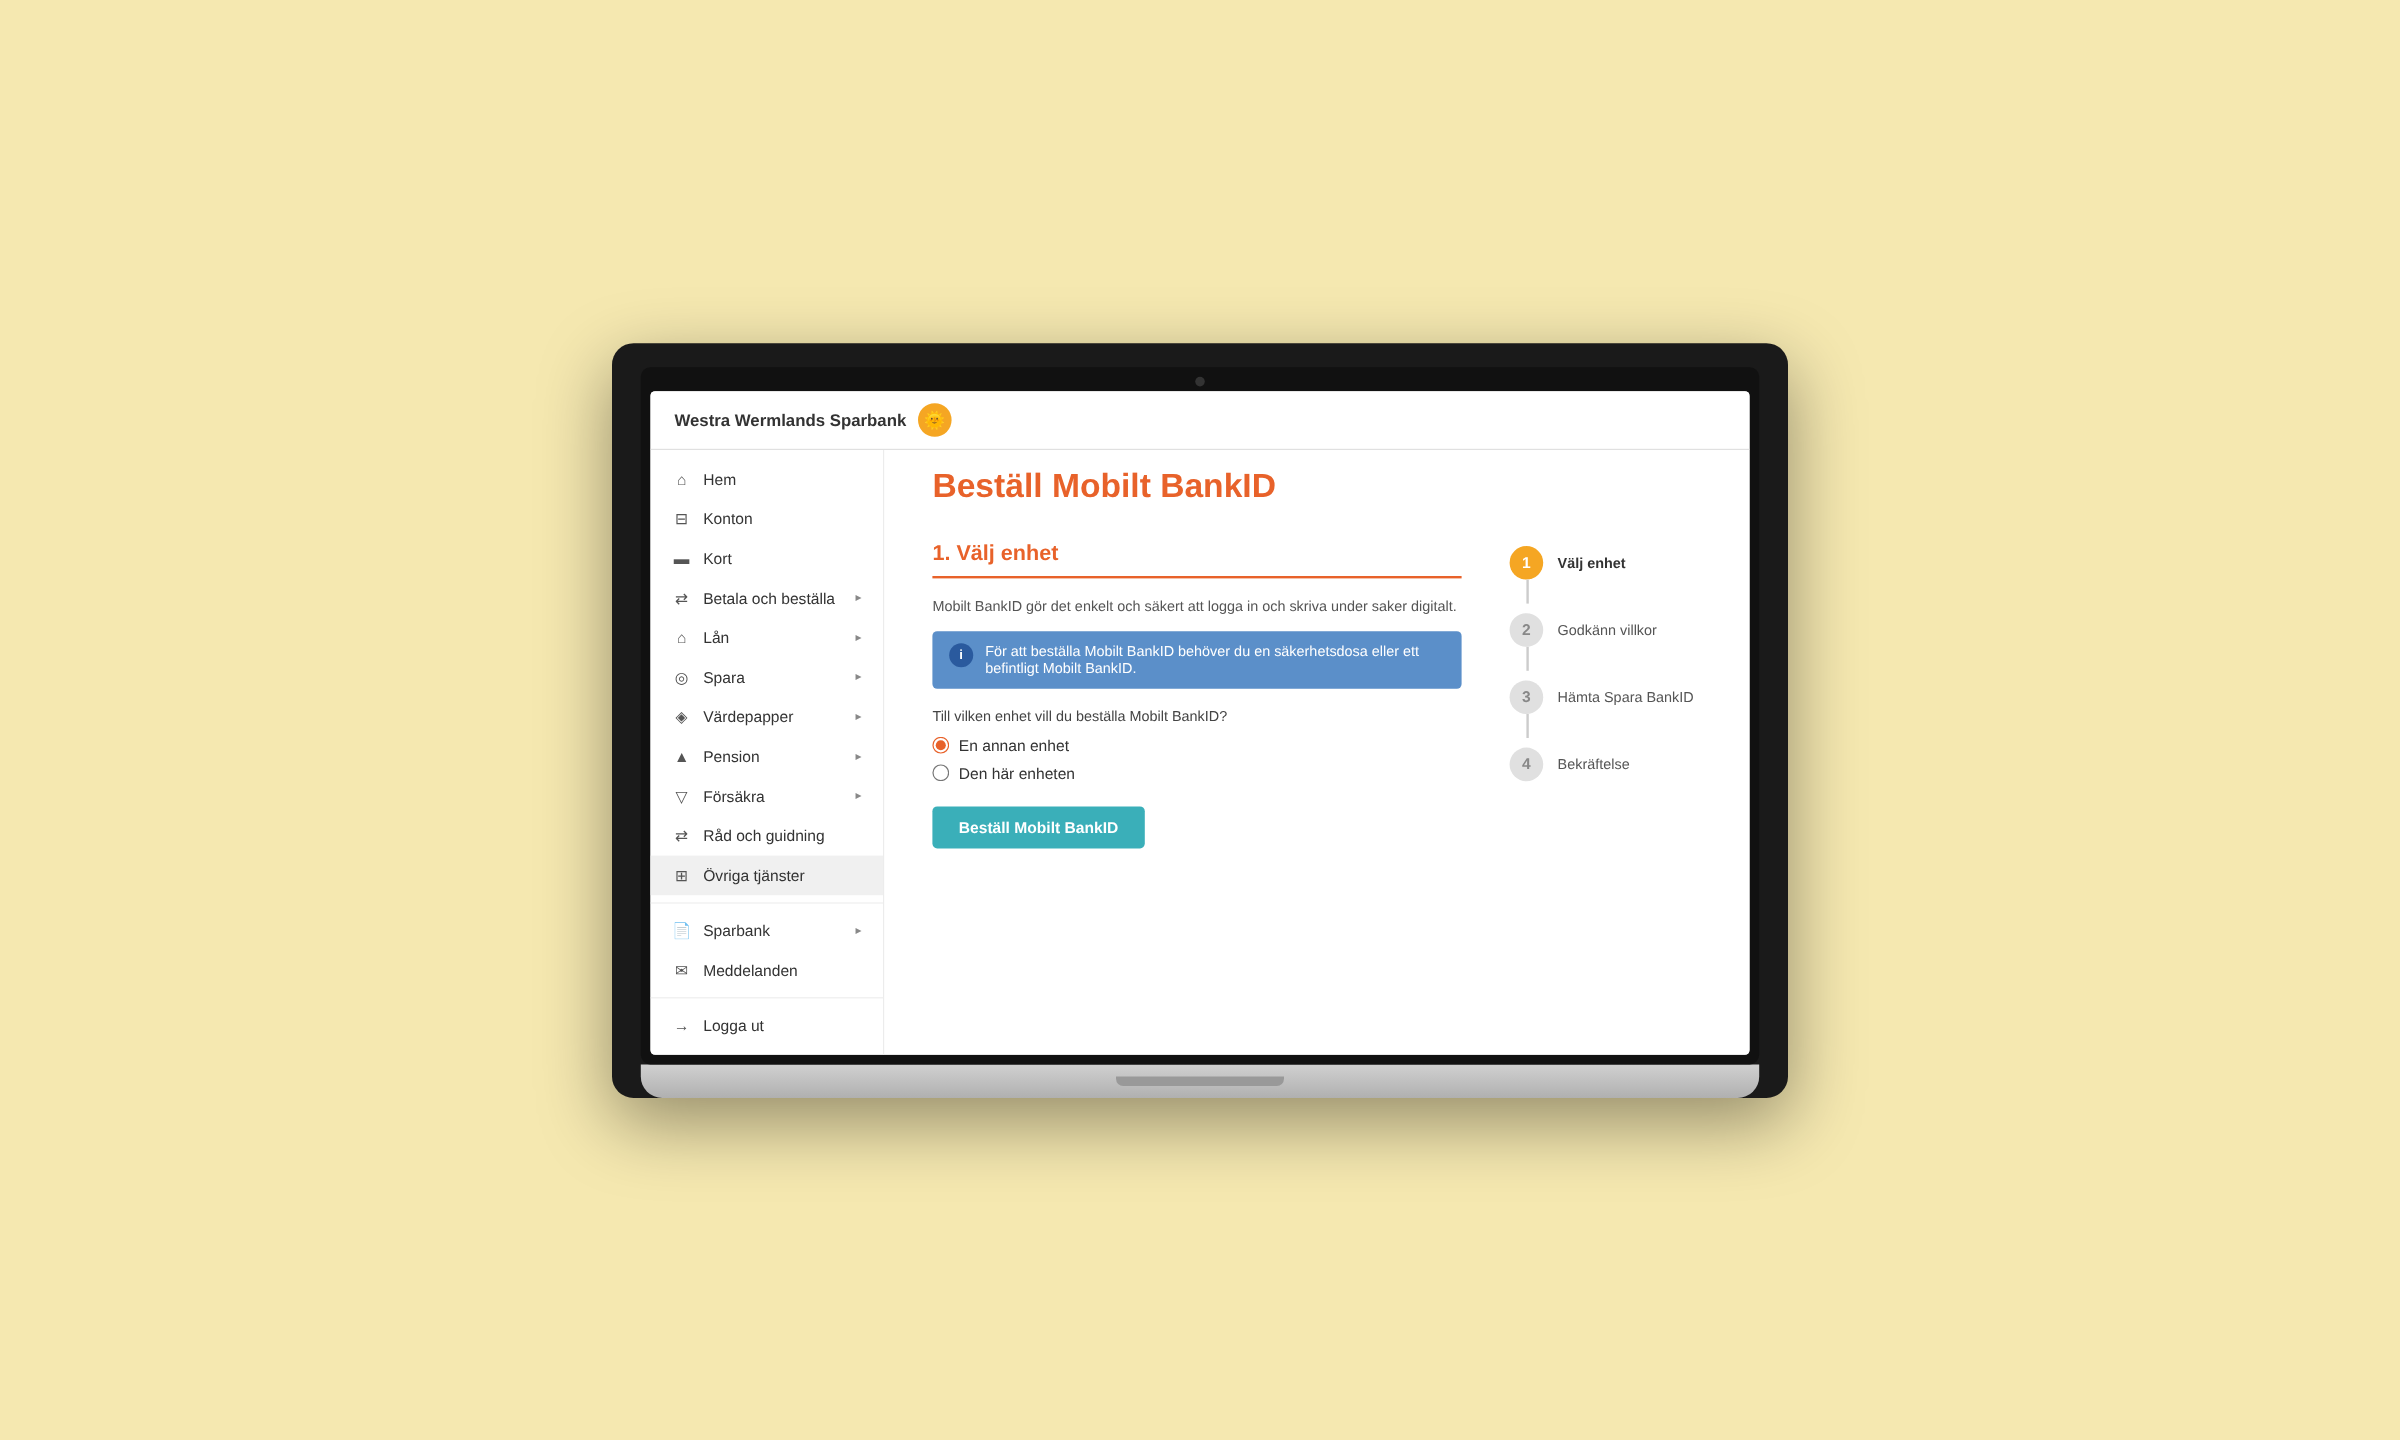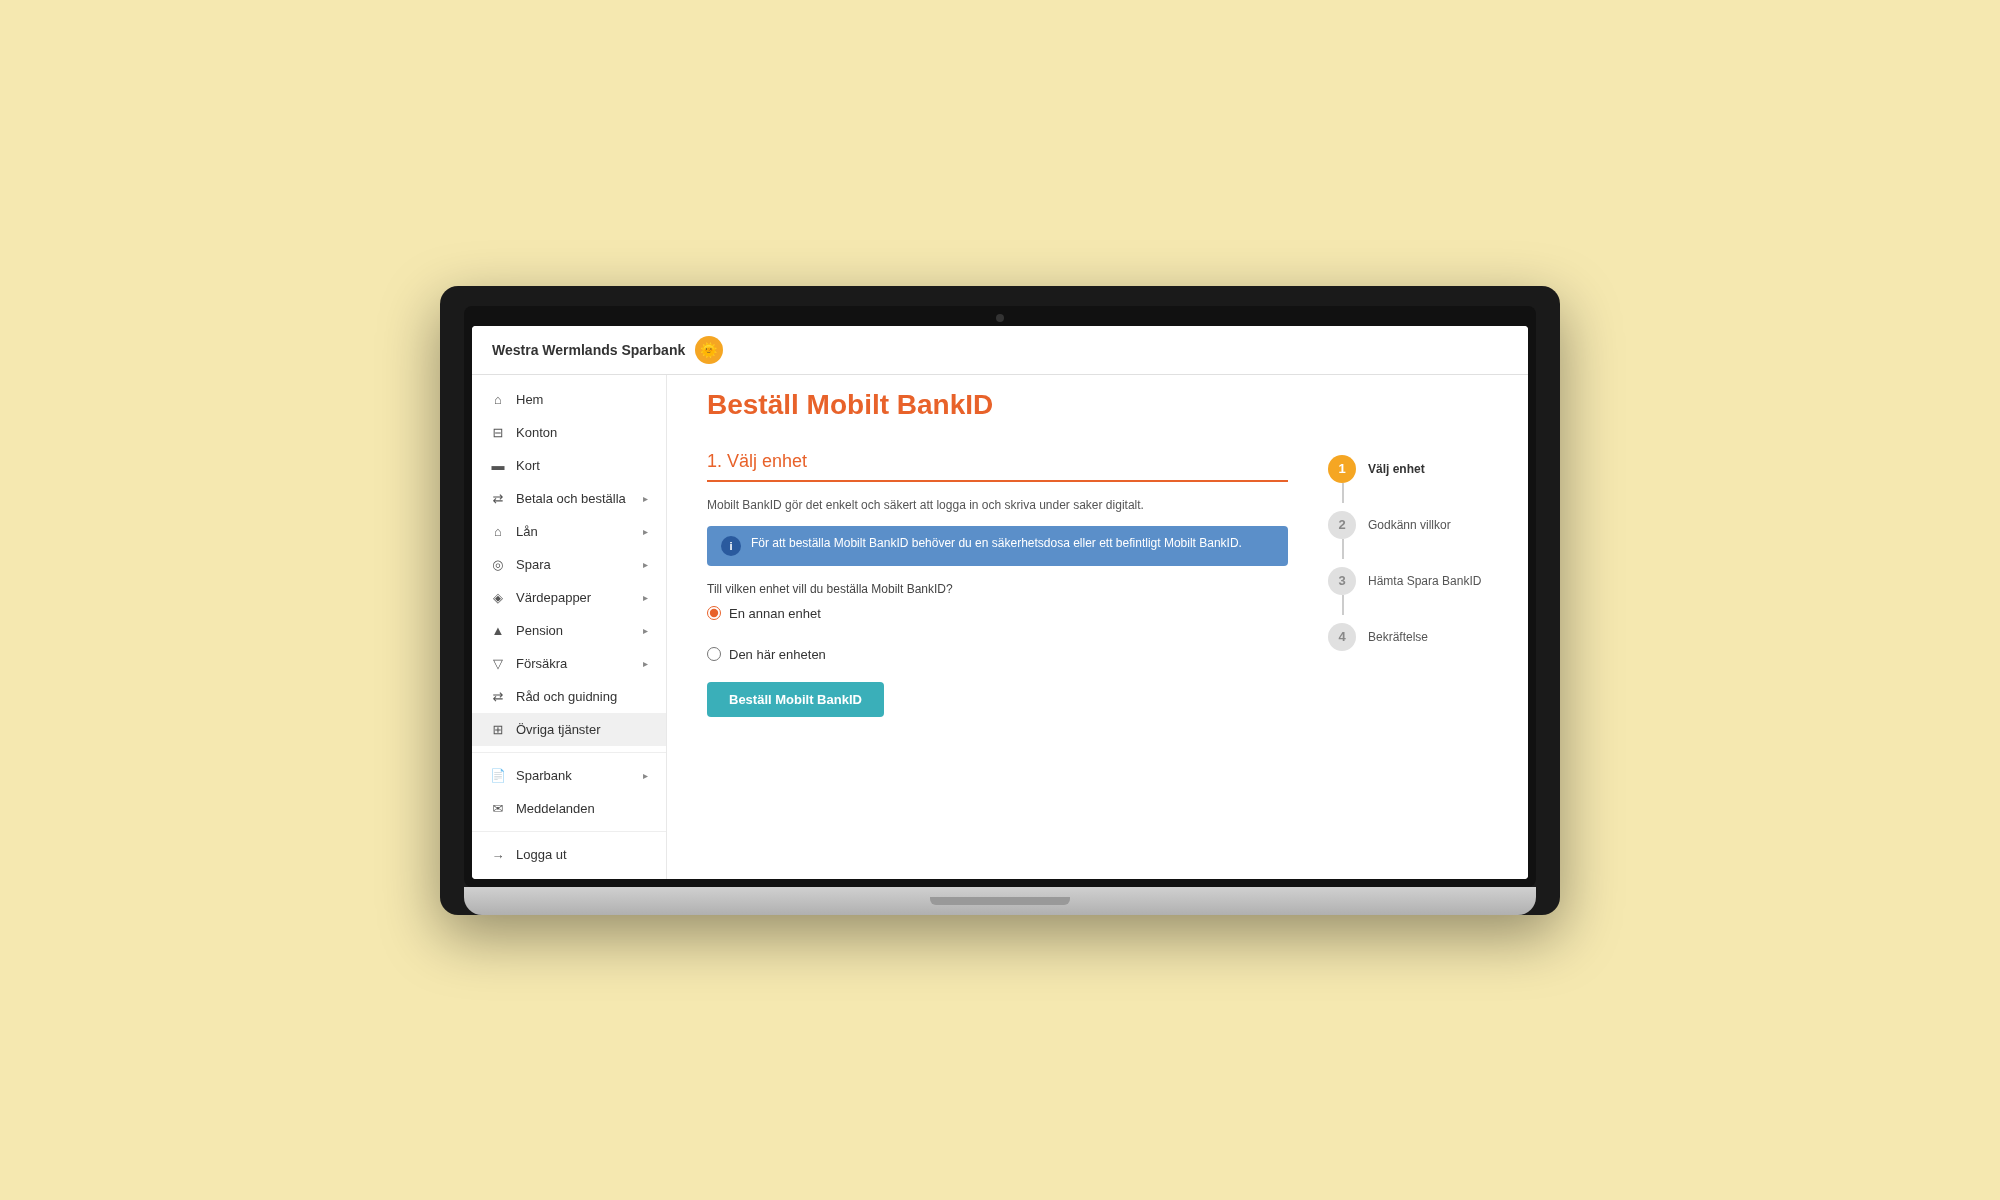--- a/index.html
+++ b/index.html
@@ -6,21 +6,21 @@
     body {
       background: #f5e8b0;
       display: flex;
       justify-content: center;
       align-items: center;
       min-height: 100vh;
       font-family: Arial, sans-serif;
     }
 
     .laptop-outer {
-      width: 1120px;
+      width: 980px;
       background: #1a1a1a;
       border-radius: 18px;
       padding: 20px 24px 0 24px;
       box-shadow: 0 20px 60px rgba(0,0,0,0.4);
     }
 
     .laptop-screen-bezel {
       background: #111;
       border-radius: 8px;
       padding: 8px;
@@ -154,21 +154,21 @@
       display: flex;
       gap: 40px;
     }
 
     .form-section {
       flex: 1;
     }
 
     .step-title {
       font-size: 18px;
-      font-weight: normal;
+      font-weight: bold;
       color: #e8622a;
       border-bottom: 2px solid #e8622a;
       padding-bottom: 8px;
       margin-bottom: 16px;
     }
 
     .info-text {
       font-size: 12px;
       color: #555;
       margin-bottom: 14px;
@@ -201,21 +201,21 @@
 
     .question-label {
       font-size: 12px;
       color: #444;
       margin-bottom: 10px;
     }
 
     .radio-group {
       display: flex;
       flex-direction: column;
-      gap: 26px;
+      gap: 8px;
       margin-bottom: 20px;
       justify-content: flex-end;
     }
 
     .radio-label {
       display: flex;
       align-items: center;
       gap: 8px;
       font-size: 13px;
       color: #333;

